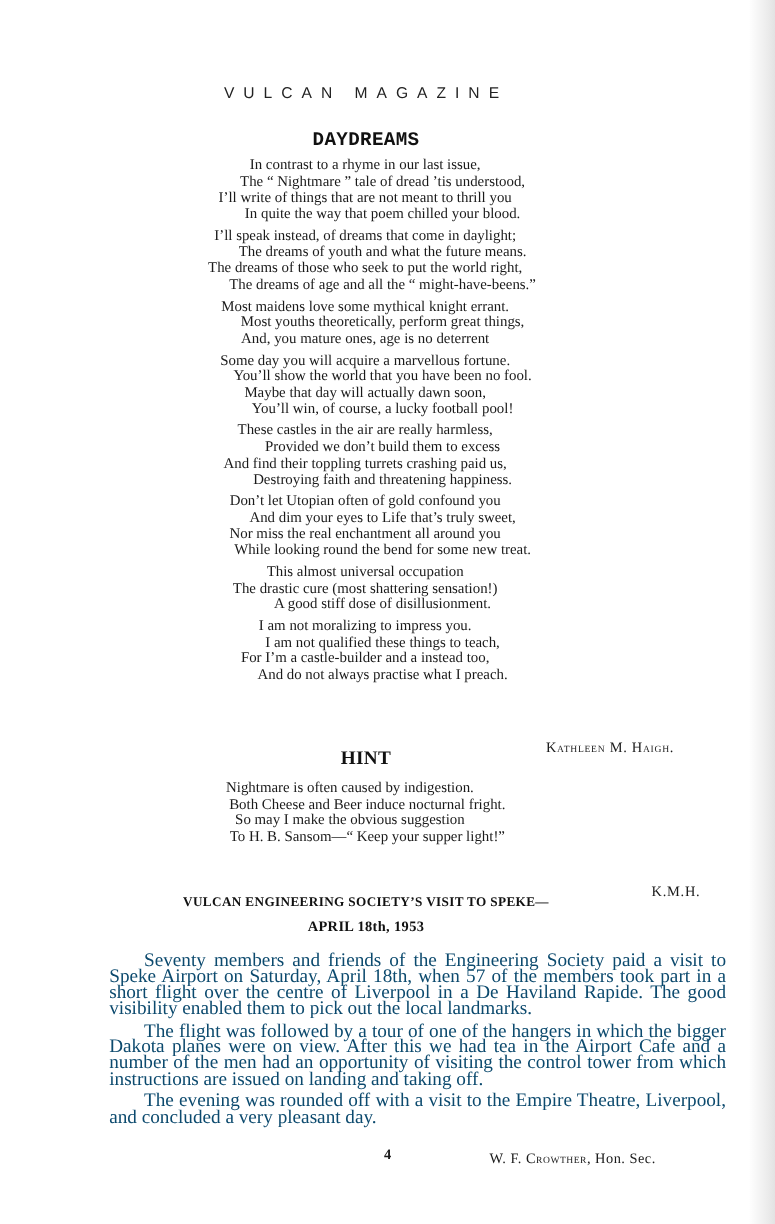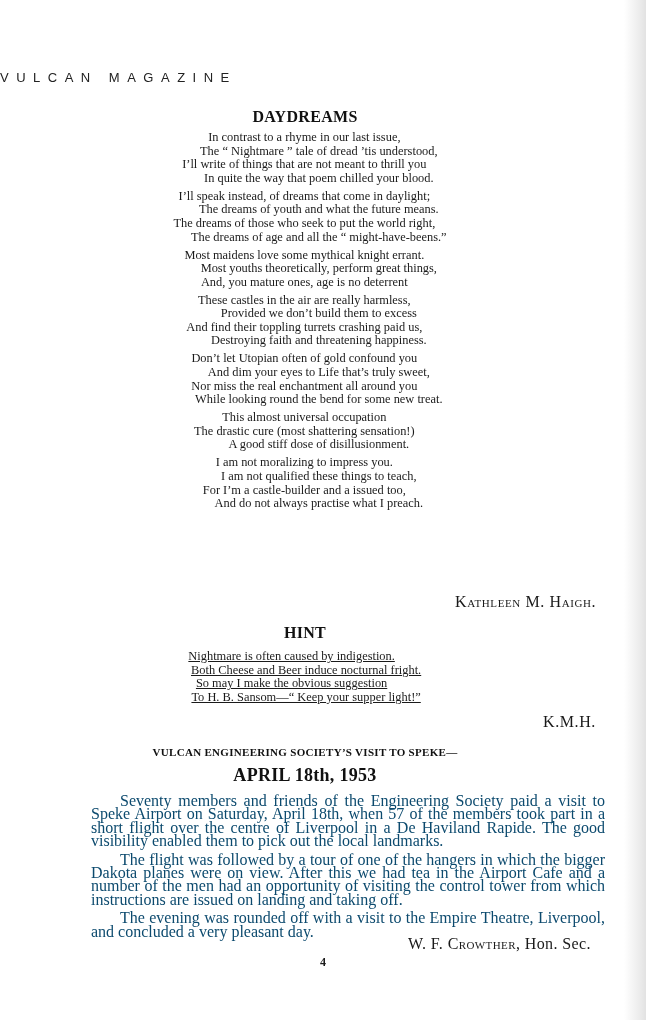--- a/index.html
+++ b/index.html
@@ -9,71 +9,77 @@
     font-family: "Liberation Serif", "DejaVu Serif", serif;
     color: #1a1a1a;
     position: relative;
   }
   .page-shade {
     position: absolute; top: 0; right: 0; width: 22px; height: 1020px;
     background: linear-gradient(to right, rgba(255,255,255,0), #ececec 70%, #e2e2e2);
   }
   .masthead {
     position: absolute; top: 70px; left: 0; width: 610px;
-    text-align: left; font-family: "Liberation Sans", "DejaVu Sans", sans-serif;
+    text-align: center; font-family: "Liberation Sans", "DejaVu Sans", sans-serif;
     font-size: 13px; letter-spacing: 7.5px; color: #222;
   }
   .title {
     position: absolute; left: 0; width: 610px; text-align: center;
     font-weight: bold; font-size: 16px; letter-spacing: 0.3px; color: #111;
   }
   .poem { position: absolute; left: 162px; font-size: 12.4px; text-align: center; }
   .stanza { margin: 0 0 4.4px 0; }
   .line { display: block; height: 13.6px; line-height: 13.6px; white-space: nowrap; }
   .line.indent { padding-left: 29px; }
   .sig {
-    position: absolute; font-size: 16px; white-space: nowrap; letter-spacing: 0.6px;
+    position: absolute; font-size: 12px; white-space: nowrap; letter-spacing: 0.6px; margin-top: 23px;
   }
   .smallcaps { font-variant: small-caps; }
   .article {
     position: absolute; left: 75px; width: 514px; font-size: 16px;
     line-height: 13.4px; text-align: justify; color: #0c4a6e; margin-left: 16px;
   }
   .article p { margin: 0 0 5px 0; text-indent: 29px; }
   .pagenum {
     position: absolute; top: 955px; left: 0; width: 646px; text-align: center;
     font-size: 12px; font-weight: bold;
   }
 </style>
 </head>
 <body>
 
 <div class="page-shade"></div>
 
 <div class="masthead">VULCAN MAGAZINE</div>
 
-<div class="title" style="top:108px;">DAYDREAMS</div>
+<div class="title" style="top:108px;font-family:Liberation Mono, monospace;">DAYDREAMS</div>
 
 <div class="poem" id="daydreams-poem" style="top:131px;">
     <div class="stanza">
       <span class="line">In contrast to a rhyme in our last issue,</span>
       <span class="line indent">The “ Nightmare ” tale of dread ’tis understood,</span>
       <span class="line">I’ll write of things that are not meant to thrill you</span>
       <span class="line indent">In quite the way that poem chilled your blood.</span>
     </div>
     <div class="stanza">
       <span class="line">I’ll speak instead, of dreams that come in daylight;</span>
       <span class="line indent">The dreams of youth and what the future means.</span>
       <span class="line">The dreams of those who seek to put the world right,</span>
       <span class="line indent">The dreams of age and all the “ might-have-beens.”</span>
     </div>
     <div class="stanza">
       <span class="line">Most maidens love some mythical knight errant.</span>
       <span class="line indent">Most youths theoretically, perform great things,</span>
       <span class="line">And, you mature ones, age is no deterrent</span>
+    </div>
+    <div class="stanza">
+      <span class="line">Some day you will acquire a marvellous fortune.</span>
+      <span class="line indent">You’ll show the world that you have been no fool.</span>
+      <span class="line">Maybe that day will actually dawn soon,</span>
+      <span class="line indent">You’ll win, of course, a lucky football pool!</span>
     </div>
     <div class="stanza">
       <span class="line">These castles in the air are really harmless,</span>
       <span class="line indent">Provided we don’t build them to excess</span>
       <span class="line">And find their toppling turrets crashing paid us,</span>
       <span class="line indent">Destroying faith and threatening happiness.</span>
     </div>
     <div class="stanza">
       <span class="line">Don’t let Utopian often of gold confound you</span>
       <span class="line indent">And dim your eyes to Life that’s truly sweet,</span>
@@ -81,40 +87,40 @@
       <span class="line indent">While looking round the bend for some new treat.</span>
     </div>
     <div class="stanza">
       <span class="line">This almost universal occupation</span>
       <span class="line">The drastic cure (most shattering sensation!)</span>
       <span class="line indent">A good stiff dose of disillusionment.</span>
     </div>
     <div class="stanza">
       <span class="line">I am not moralizing to impress you.</span>
       <span class="line indent">I am not qualified these things to teach,</span>
-      <span class="line">For I’m a castle-builder and a issued too,</span>
+      <span class="line">For I’m a castle-builder and a instead too,</span>
       <span class="line indent">And do not always practise what I preach.</span>
     </div>
   </div>
 
 <div class="sig smallcaps" style="top:593px; left:455px;">Kathleen M. Haigh.</div>
 
 <div class="title" style="top:624px;">HINT</div>
 
-<div class="poem" id="hint-poem" style="top:650px;text-decoration:underline;">
+<div class="poem" id="hint-poem" style="top:650px;">
     <span class="line">Nightmare is often caused by indigestion.</span>
     <span class="line indent">Both Cheese and Beer induce nocturnal fright.</span>
     <span class="line">So may I make the obvious suggestion</span>
     <span class="line indent">To H. B. Sansom—“ Keep your supper light!”</span>
   </div>
 
 <div class="sig" style="top:713px; left:543px;">K.M.H.</div>
 
 <div class="title" style="top:746px; font-size:11px;">VULCAN ENGINEERING SOCIETY’S VISIT TO SPEKE—</div>
-<div class="title" style="top:765px; font-size:18px;">APRIL 18th, 1953</div>
+<div class="title" style="top:765px; font-size:12px;">APRIL 18th, 1953</div>
 
 <div class="article" id="article-body" style="top:794px;">
     <p>Seventy members and friends of the Engineering Society paid a visit to Speke Airport on Saturday, April 18th, when 57 of the members took part in a short flight over the centre of Liverpool in a De Haviland Rapide.  The good visibility enabled them to pick out the local landmarks.</p>
     <p>The flight was followed by a tour of one of the hangers in which the bigger Dakota planes were on view.  After this we had tea in the Airport Cafe and a number of the men had an opportunity of visiting the control tower from which instructions are issued on landing and taking off.</p>
     <p>The evening was rounded off with a visit to the Empire Theatre, Liverpool, and concluded a very pleasant day.</p>
   </div>
 
 <div class="sig" style="top:935px; left:408px; letter-spacing:0.4px;">
   <span>W. F.</span>
   <span class="smallcaps">Crowther</span><span>, Hon. Sec.</span>

